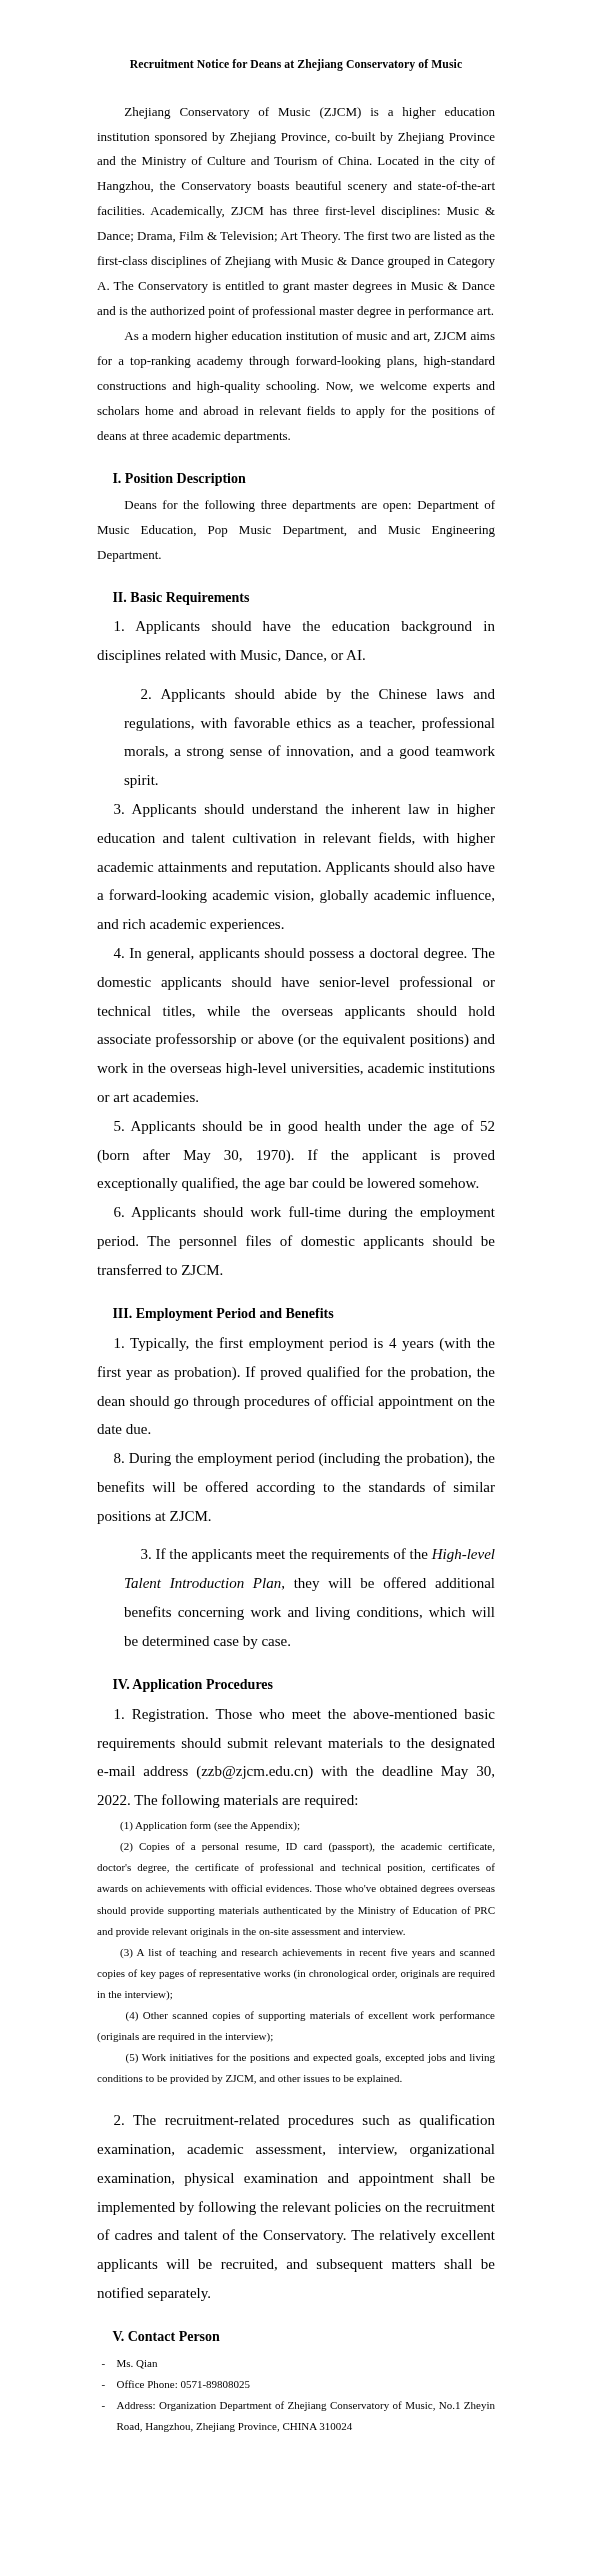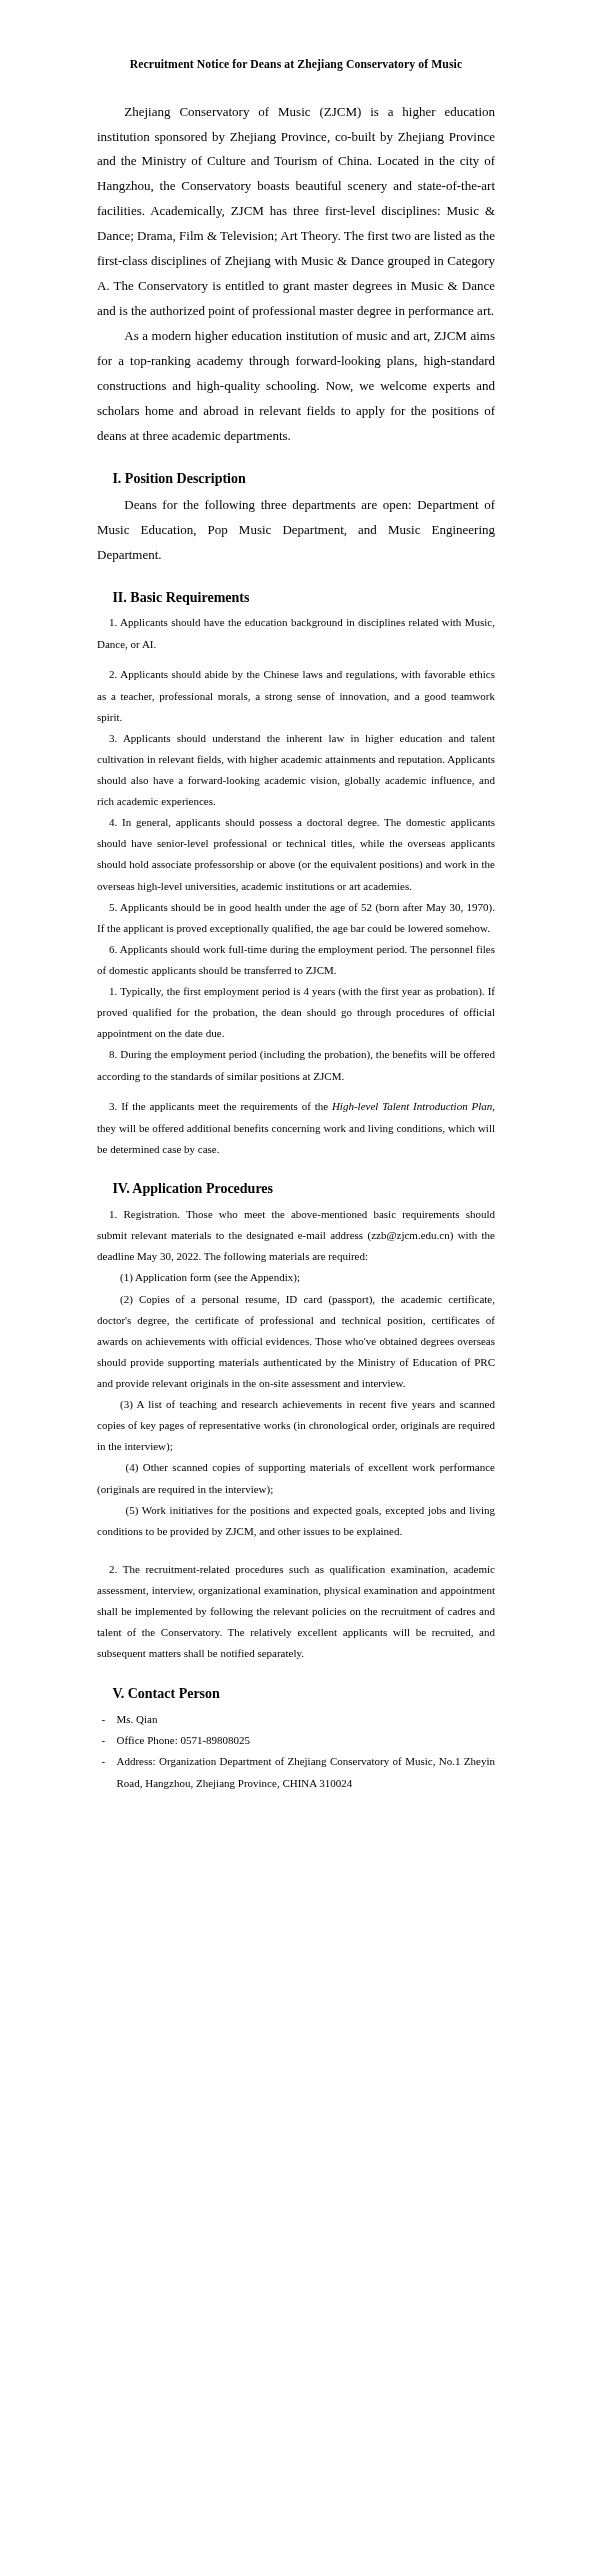--- a/index.html
+++ b/index.html
@@ -39,25 +39,25 @@
     text-indent: 2.1em;
   }
   .section-head {
     font-size: 14px;
     font-weight: bold;
     text-indent: 1.1em;
     line-height: 1.92;
     margin-top: 16.7px;
     margin-bottom: 0.8px;
   }
-  .para-gap-md { margin-top: 9.8px; }
+  .para-gap-md { margin-top: 9.8px; margin-left: 27px; }
   .para-gap-lg { margin-top: 16.7px; }
 
   .numlist {
-    font-size: 11px;
+    font-size: 15px;
     line-height: 1.92;
     text-align: justify;
   }
   .numlist.first-line-indent {
     text-indent: 1.1em;
   }
   .sub-item {
     font-size: 11px;
     line-height: 1.92;
     text-align: justify;
@@ -104,20 +104,21 @@
   <p class="indent">Deans for the following three departments are open: Department of Music Education, Pop Music Department, and Music Engineering Department.</p>
 
   <div class="section-head">II. Basic Requirements</div>
   <p class="numlist first-line-indent">1. Applicants should have the education background in disciplines related with Music, Dance, or AI.</p>
   <p class="numlist first-line-indent para-gap-md">2. Applicants should abide by the Chinese laws and regulations, with favorable ethics as a teacher, professional morals, a strong sense of innovation, and a good teamwork spirit.</p>
   <p class="numlist first-line-indent">3. Applicants should understand the inherent law in higher education and talent cultivation in relevant fields, with higher academic attainments and reputation. Applicants should also have a forward-looking academic vision, globally academic influence, and rich academic experiences.</p>
   <p class="numlist first-line-indent">4. In general, applicants should possess a doctoral degree. The domestic applicants should have senior-level professional or technical titles, while the overseas applicants should hold associate professorship or above (or the equivalent positions) and work in the overseas high-level universities, academic institutions or art academies.</p>
   <p class="numlist first-line-indent">5. Applicants should be in good health under the age of 52 (born after May 30, 1970). If the applicant is proved exceptionally qualified, the age bar could be lowered somehow.</p>
   <p class="numlist first-line-indent">6. Applicants should work full-time during the employment period. The personnel files of domestic applicants should be transferred to ZJCM.</p>
 
+  <div class="section-head">III. Employment Period and Benefits</div>
   <p class="numlist first-line-indent">1. Typically, the first employment period is 4 years (with the first year as probation). If proved qualified for the probation, the dean should go through procedures of official appointment on the date due.</p>
   <p class="numlist first-line-indent">8. During the employment period (including the probation), the benefits will be offered according to the standards of similar positions at ZJCM.</p>
   <p class="numlist first-line-indent para-gap-md"><span>3. If the applicants meet the requirements of the </span><span class="italic">High-level Talent Introduction Plan</span><span>, they will be offered additional benefits concerning work and living conditions, which will be determined case by case.</span></p>
 
   <div class="section-head">IV. Application Procedures</div>
   <p class="numlist first-line-indent">1. Registration. Those who meet the above-mentioned basic requirements should submit relevant materials to the designated e-mail address (zzb@zjcm.edu.cn) with the deadline May 30, 2022. The following materials are required:</p>
   <p class="sub-item">(1) Application form (see the Appendix);</p>
   <p class="sub-item">(2) Copies of a personal resume, ID card (passport), the academic certificate, doctor's degree, the certificate of professional and technical position, certificates of awards on achievements with official evidences. Those who've obtained degrees overseas should provide supporting materials authenticated by the Ministry of Education of PRC and provide relevant originals in the on-site assessment and interview.</p>
   <p class="sub-item">(3) A list of teaching and research achievements in recent five years and scanned copies of key pages of representative works (in chronological order, originals are required in the interview);</p>
   <p class="sub-item sub-item-tight">(4) Other scanned copies of supporting materials of excellent work performance (originals are required in the interview);</p>

